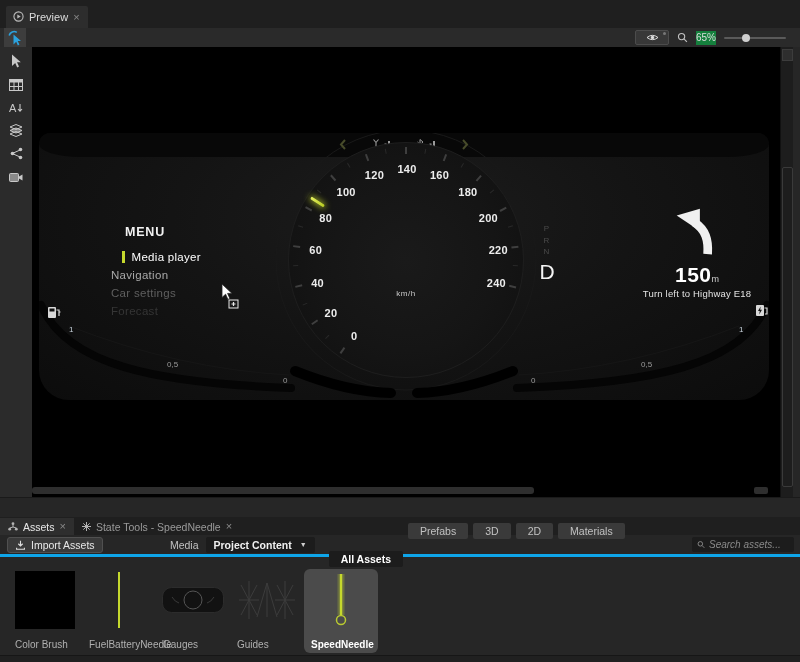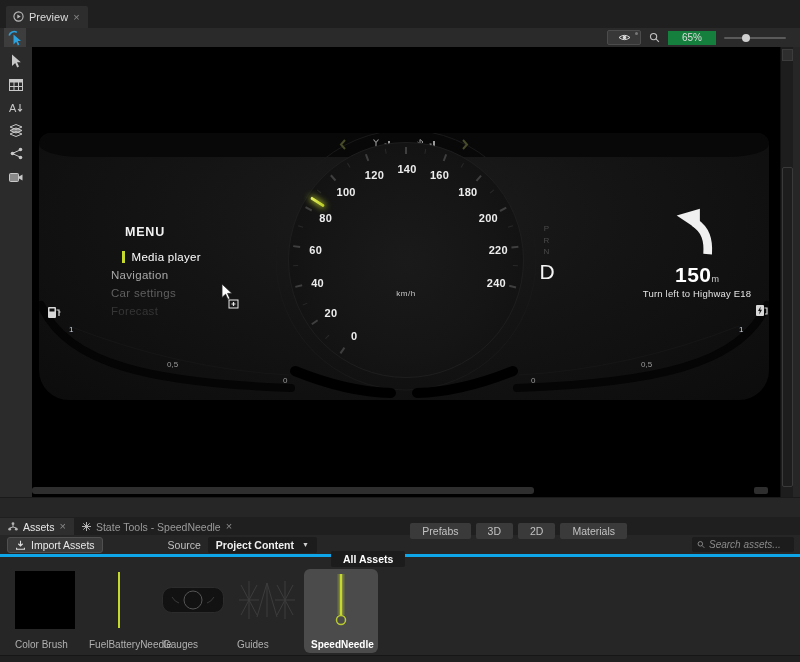--- a/index.html
+++ b/index.html
@@ -13,21 +13,21 @@
   .doc-tab .lbl { font-size:11px; color:#dcdcdc; }
   .tab-close { color:#8a8a8a; font-size:11px; line-height:1; cursor:default; }
 
   
   .toolbar { height:19px; background:#2a2a2a; display:flex; align-items:center; position:relative; }
   .tool-btn-active { width:22px; height:19px; background:#3d3d3d; display:flex; align-items:center; justify-content:center; margin-left:4px; }
   .toolbar-right { margin-left:auto; display:flex; align-items:center; gap:8px; padding-right:14px; }
   .eye-btn { width:34px; height:15px; background:#383838; border:1px solid #4c4c4c; border-radius:2px;
              display:flex; align-items:center; justify-content:center; position:relative; }
   .eye-btn::after { content:""; position:absolute; top:1px; right:2px; width:3px; height:3px; background:#777; border-radius:50%; }
-  .zoom-box { width:48px; height:14px; background:#15803d; color:#ddd; font-size:10px; display:flex; align-items:center; justify-content:center; }
+  .zoom-box { width:20px; height:14px; background:#15803d; color:#ddd; font-size:10px; display:flex; align-items:center; justify-content:center; }
   .zoom-slider { width:62px; height:2px; background:#5a5a5a; position:relative; border-radius:1px; }
   .zoom-slider .thumb { position:absolute; left:18px; top:-3px; width:8px; height:8px; border-radius:50%; background:#cfcfcf; }
 
   
   .main { display:flex; height:450px; }
   .left-tools { width:32px; background:#2b2b2b; padding-top:8px; display:flex; flex-direction:column; align-items:center; gap:7px; }
   .left-tools .ltool { width:24px; height:16px; display:flex; align-items:center; justify-content:center; }
 
   .canvas { width:748px; height:450px; background:#000; position:relative; overflow:hidden; }
   .vscroll { width:13px; height:450px; background:#1d1d1d; position:relative; border-left:1px solid #111; }
@@ -376,21 +376,21 @@
     </div>
 
   <div class="assets-toolbar">
     <div class="import-btn">
       <svg width="11" height="12" viewBox="0 0 14 14">
         <path d="M7 1.5 L7 8 M4.2 5.4 L7 8.2 L9.8 5.4 M2 10.5 L2 12.5 L12 12.5 L12 10.5" stroke="#ddd" stroke-width="1.4" fill="none"></path>
       </svg>
       <span>Import Assets</span>
     </div>
     <div class="source-group">
-      <span class="source-label">Source</span>
+      <span class="source-label">Media</span>
       <div class="source-dd">
         <span>Project Content</span>
         <span class="caret">▼</span>
       </div>
     </div>
     <div class="filters" id="filters">
         <div class="filter-btn active">All Assets</div>
         <div class="filter-btn">Prefabs</div>
         <div class="filter-btn">3D</div>
         <div class="filter-btn">2D</div>

